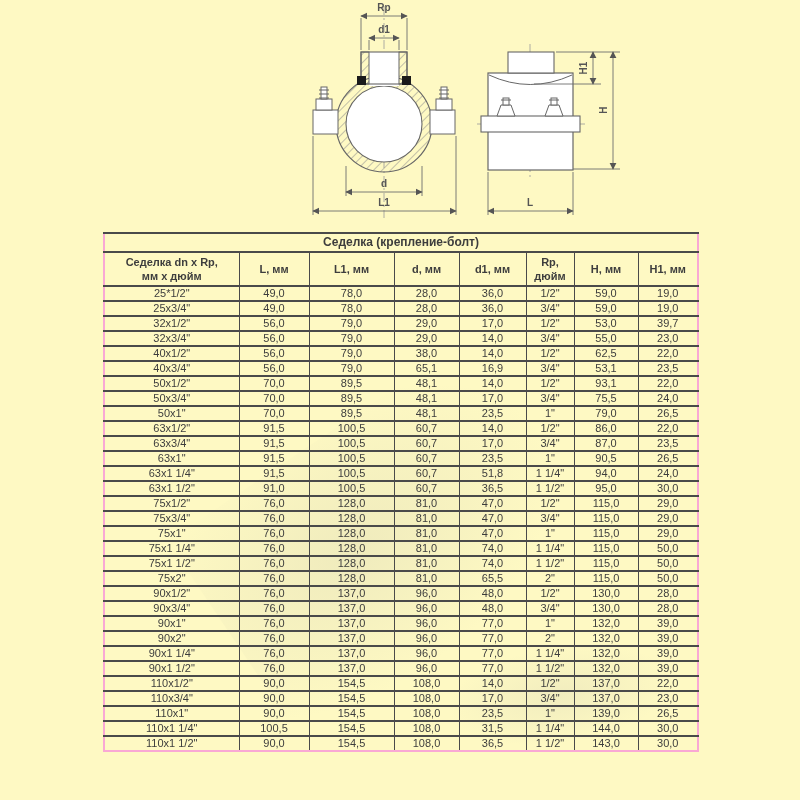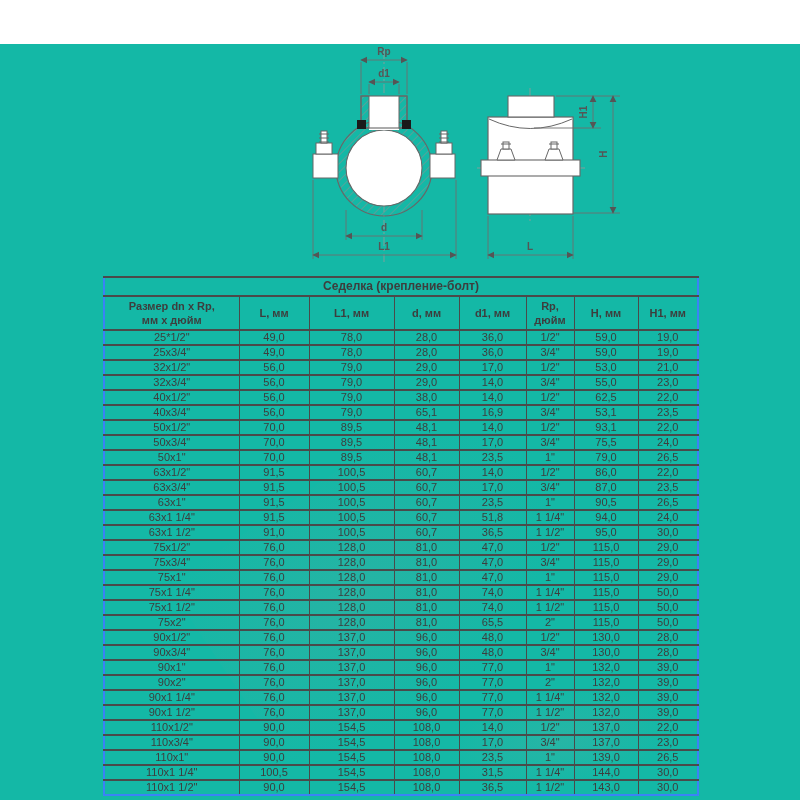--- a/index.html
+++ b/index.html
@@ -1,38 +1,38 @@
 <!DOCTYPE html>
 <html><head>
 <meta charset="utf-8">
 <style>
   html,body{margin:0;padding:0;}
   body{
     width:800px;height:800px;background:#ffffff;position:relative;overflow:hidden;
     font-family:"Liberation Sans",sans-serif;
   }
-  .page{position:absolute;inset:0;background:#14b8a6;margin-top:44px;}
+  .page{position:absolute;inset:0;background:#fef9c3;}
 
   
   .drawing{position:absolute;left:0;top:0;width:800px;height:232px;}
 
   
   .watermark{position:absolute;left:210px;top:400px;width:420px;height:280px;
     transform:rotate(-34deg);pointer-events:none;
     background:radial-gradient(ellipse at 35% 40%,rgba(150,150,150,0.14),rgba(150,150,150,0) 58%);}
   .watermark2{position:absolute;left:430px;top:640px;width:260px;height:110px;
     transform:rotate(-8deg);pointer-events:none;
     background:radial-gradient(ellipse at 50% 50%,rgba(160,160,160,0.14),rgba(160,160,160,0) 62%);}
 
   
   table.spec{
     position:absolute;left:103px;top:232px;width:594px;
     border-collapse:collapse;table-layout:fixed;
     font-size:11px;color:#3d3d3d;
-    border:2px solid #3b82f6;
+    border:2px solid #f9a8d4;
   }
   table.spec td,table.spec th{
     border:1px solid #4a4a4a;border-top:2px solid #4a4a4a;
     text-align:center;vertical-align:middle;padding:0;
     overflow:hidden;white-space:nowrap;
   }
   table.spec .title-cell{
     font-weight:bold;font-size:12px;height:17px;line-height:17px;
   }
   table.spec th{
@@ -171,21 +171,21 @@
       <col style="width:67px">
         <col style="width:48px">
         <col style="width:64px">
         <col style="width:60px">
     </colgroup>
     <thead>
       <tr>
         <td class="title-cell" colspan="8">Седелка (крепление-болт)</td>
       </tr>
       <tr>
-        <th>Размер dn x Rp,
+        <th>Седелка dn x Rp,
 мм x дюйм</th>
         <th>L, мм</th>
         <th>L1, мм</th>
         <th>d, мм</th>
         <th>d1, мм</th>
         <th>Rp,
 дюйм</th>
         <th>H, мм</th>
         <th>H1, мм</th>
       </tr>
@@ -212,21 +212,21 @@
           <td>19,0</td>
         </tr>
         <tr>
           <td>32x1/2"</td>
           <td>56,0</td>
           <td>79,0</td>
           <td>29,0</td>
           <td>17,0</td>
           <td>1/2"</td>
           <td>53,0</td>
-          <td>21,0</td>
+          <td>39,7</td>
         </tr>
         <tr>
           <td>32x3/4"</td>
           <td>56,0</td>
           <td>79,0</td>
           <td>29,0</td>
           <td>14,0</td>
           <td>3/4"</td>
           <td>55,0</td>
           <td>23,0</td>

